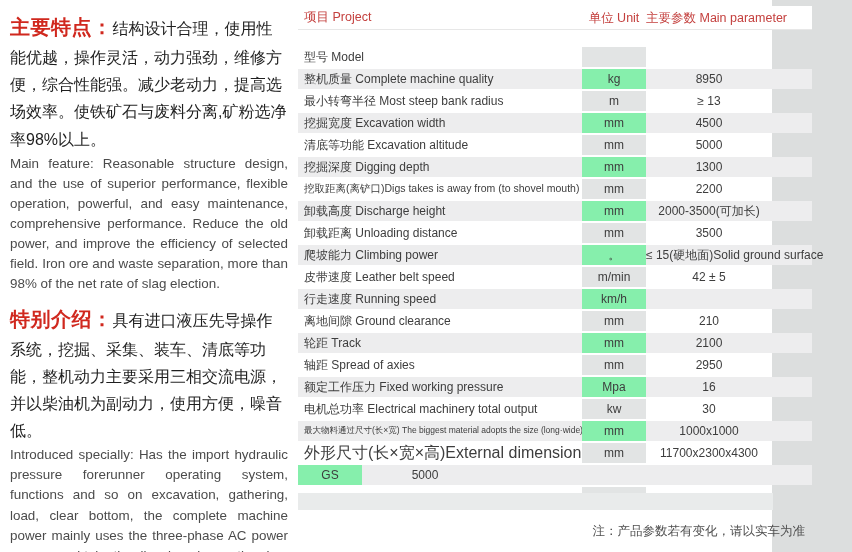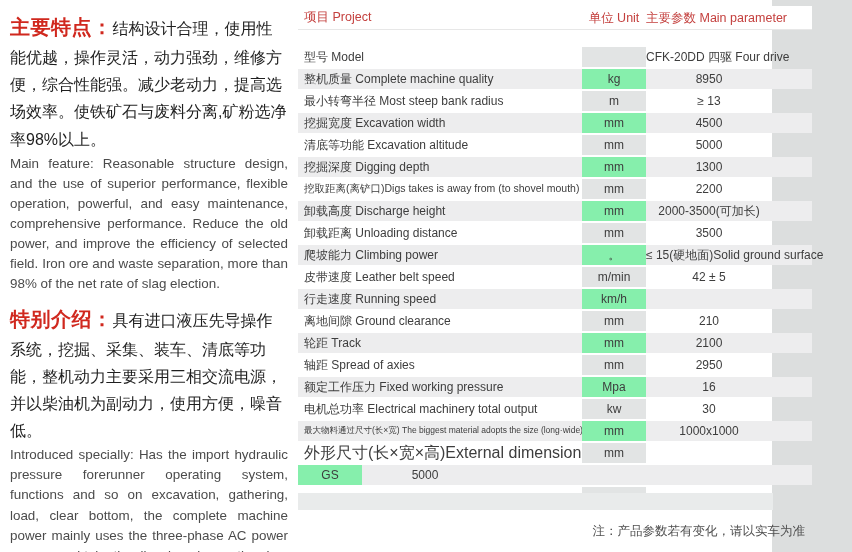--- a/index.html
+++ b/index.html
@@ -66,21 +66,20 @@
   <div class="spec-table">
     <div class="t-header">
       <div class="c-name">项目 Project</div>
       <div class="c-unit">单位 Unit</div>
       <div class="c-value">主要参数 Main parameter</div>
     </div>
     <div id="rows">
         <div class="row white">
           <div class="c-name">型号 Model</div>
           <div class="c-unit"></div>
-          <div class="c-value">CFK-20DD 四驱 Four drive</div>
         </div>
         <div class="row gray">
           <div class="c-name">整机质量 Complete machine quality</div>
           <div class="c-unit">kg</div>
           <div class="c-value">8950</div>
         </div>
         <div class="row white">
           <div class="c-name">最小转弯半径 Most steep bank radius</div>
           <div class="c-unit">m</div>
           <div class="c-value">≥ 13</div>
@@ -155,20 +154,21 @@
           <div class="c-value">30</div>
         </div>
         <div class="row gray">
           <div class="c-name" style="font-size: 8.5px;">最大物料通过尺寸(长×宽) The biggest material adopts the size (long·wide)</div>
           <div class="c-unit">mm</div>
           <div class="c-value">1000x1000</div>
         </div>
         <div class="row white">
           <div class="c-name" style="font-size: 16px;">外形尺寸(长×宽×高)External dimensions (long·wide·high)</div>
           <div class="c-unit">mm</div>
+          <div class="c-value">11700x2300x4300</div>
         </div>
         <div class="row gray">
           <div class="c-unit">GS</div>
           <div class="c-value">5000</div>
         </div>
         <div class="row white">
           <div class="c-name"></div>
           <div class="c-unit"></div>
           <div class="c-value"></div>
         </div>

